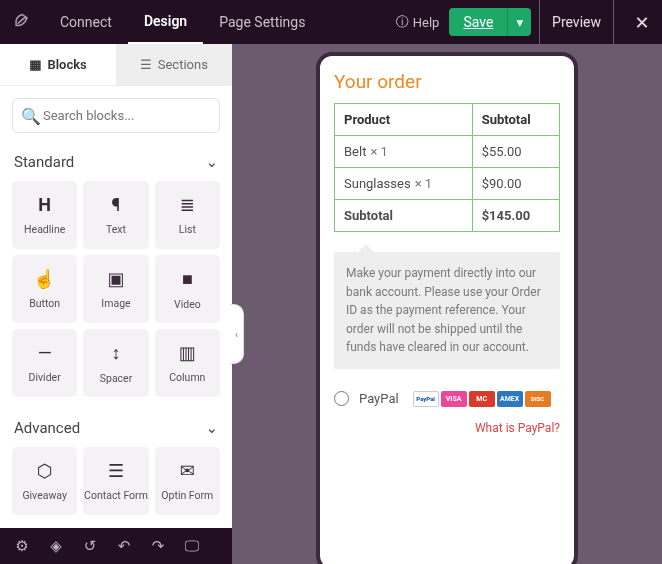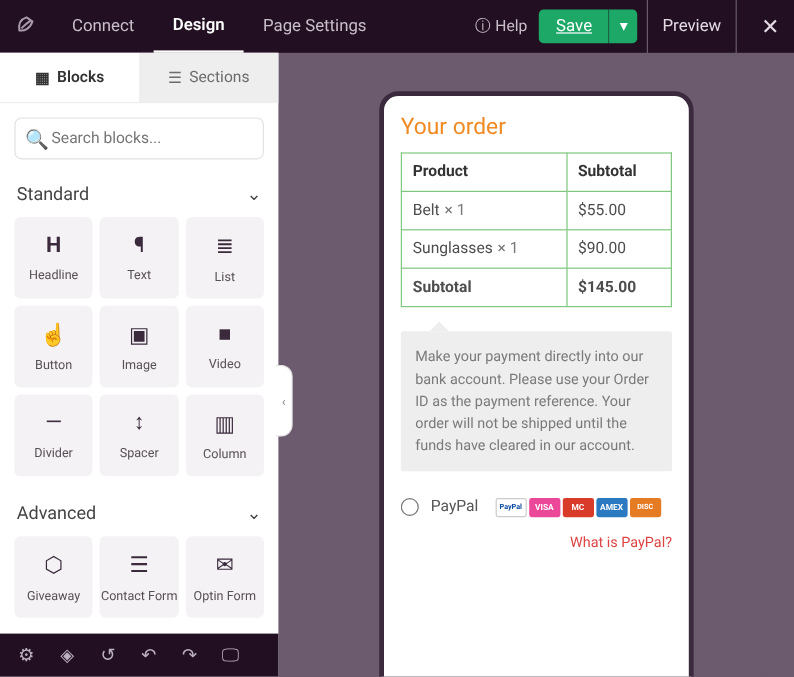--- a/index.html
+++ b/index.html
@@ -33,21 +33,21 @@
   .grid { display:grid; grid-template-columns:repeat(3,1fr); gap:6px; margin-bottom:16px; }
   .block-item { background:#f4f2f5; border-radius:5px; height:68px; display:flex; flex-direction:column; align-items:center; justify-content:center; gap:8px; cursor:pointer; }
   .block-item .ic { font-size:18px; color:#3a2a3c; }
   .block-item .lbl { font-size:10.5px; color:#575056; }
 
   .collapse-handle { position:absolute; right:-12px; top:260px; width:14px; height:60px; background:#fff; border:1px solid #ddd; border-left:none; border-radius:0 10px 10px 0; display:flex; align-items:center; justify-content:center; cursor:pointer; color:#888; font-size:11px; }
 
   .footerbar { height:36px; background:#221022; display:flex; align-items:center; gap:6px; padding:0 8px; }
   .fbtn { width:28px; height:28px; display:flex; align-items:center; justify-content:center; color:#bdb1bf; cursor:pointer; font-size:15px; }
 
-  .canvas { flex:1; display:flex; align-items:flex-start; justify-content:center; padding:32px 0; overflow:hidden; }
+  .canvas { flex:1; display:flex; align-items:flex-start; justify-content:center; padding:8px 0; overflow:hidden; }
   .phone { width:262px; background:#fff; border:4px solid #3b2a3d; border-radius:16px; padding:14px 14px 18px; height:520px; overflow:hidden; }
   .order-title { color:#f08a24; font-size:19px; margin-bottom:10px; }
   table.order { width:100%; border-collapse:collapse; font-size:13px; }
   table.order th, table.order td { border:1px solid #7fc77f; padding:8px 9px; text-align:left; color:#4d4d4d; }
   table.order th { font-weight:700; color:#333; }
   .qty { color:#777; margin-left:4px; }
   .strong td { font-weight:700; color:#222; }
 
   .pay { margin-top:20px; }
   .pay-row { display:flex; align-items:center; gap:10px; padding:4px 0; }

